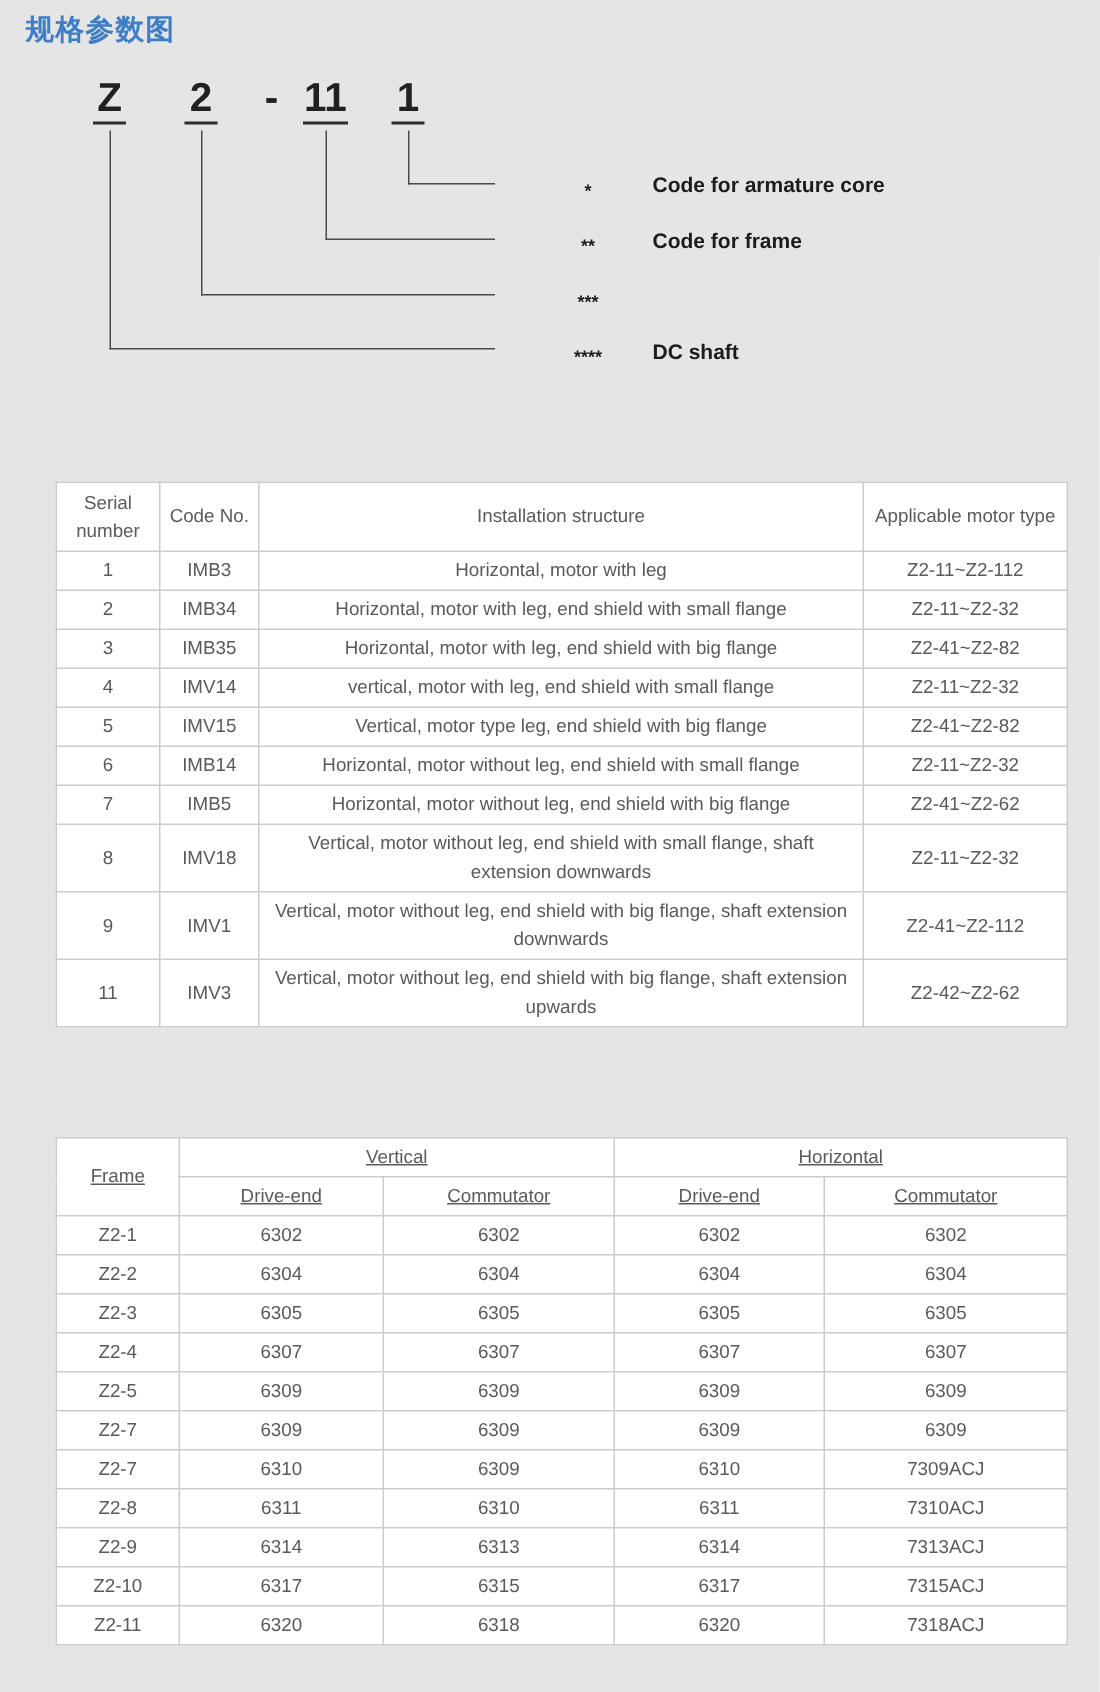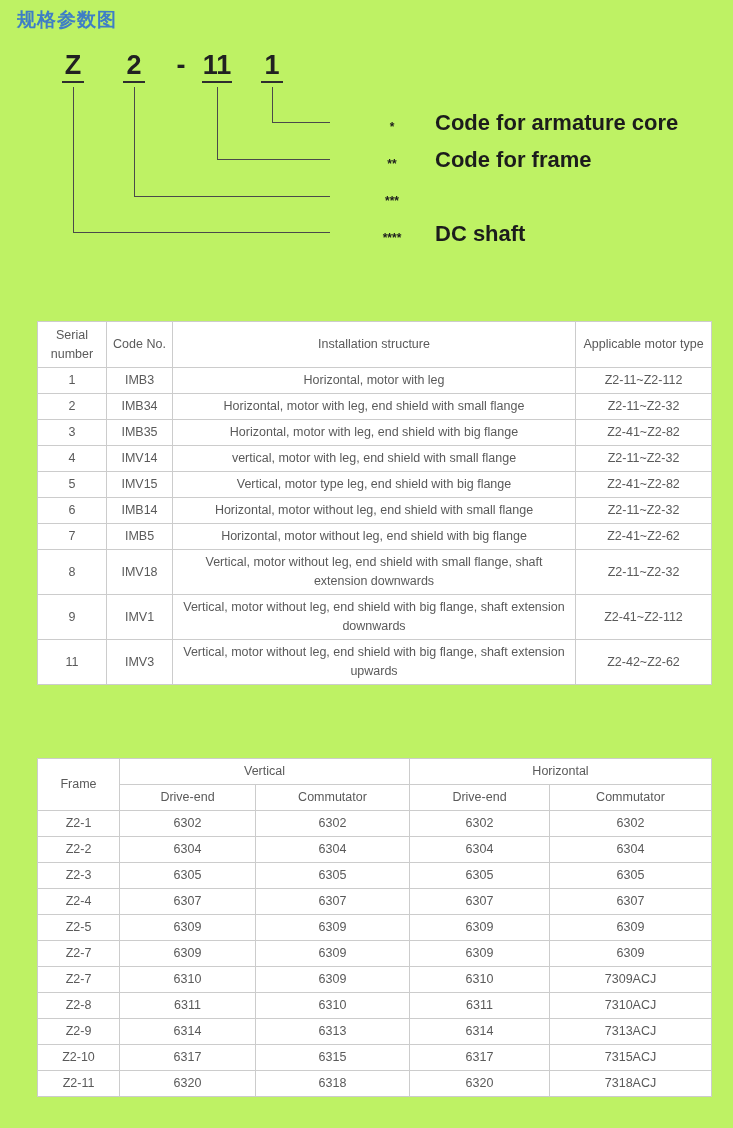--- a/index.html
+++ b/index.html
@@ -1,21 +1,21 @@
 <!DOCTYPE html>
 <html><head>
 <meta charset="utf-8">
 <style>
   * { margin: 0; padding: 0; box-sizing: border-box; }
   html, body { background: #ffffff; }
   body {
     width: 733px; height: 1128px; position: relative; overflow: hidden;
     font-family: "Liberation Sans", "DejaVu Sans", sans-serif;
   }
-  .page { position: absolute; inset: 0; background: #bef264; }
+  .page { position: absolute; inset: 0; background: #e5e5e5; }
 
   
   .page-title {
     position: absolute; left: 17px; top: 7px;
     font-size: 19px; font-weight: 700; color: #3e7ec6; letter-spacing: 1px;
   }
 
   
   .code-diagram { position: absolute; left: 0; top: 0; width: 733px; height: 280px; }
   .code-seg {
@@ -42,21 +42,21 @@
   .code-label {
     position: absolute; left: 377px; height: 26px;
     display: flex; align-items: center;
   }
   .code-label .stars {
     display: inline-block; width: 30px; text-align: center;
     font-size: 12px; font-weight: 700; color: #1c1c1c;
     letter-spacing: 0px; position: relative; top: 4px;
   }
   .code-label .label-text {
-    margin-left: 28px; font-size: 22px; font-weight: 600; color: #1c1c1c;
+    margin-left: 28px; font-size: 14px; font-weight: 600; color: #1c1c1c;
     white-space: nowrap;
   }
   .lbl-1 { top: 110px; }
   .lbl-2 { top: 147px; }
   .lbl-3 { top: 184px; }
   .lbl-4 { top: 221px; }
 
   
   table.spec {
     position: absolute; border-collapse: collapse; table-layout: fixed;
@@ -66,21 +66,21 @@
     border: 1px solid #cccccc;
     font-size: 12.5px; font-weight: 400; color: #5a5a5a;
     text-align: center; vertical-align: middle;
     padding: 3px 6px; line-height: 19px; height: 26px;
     word-wrap: break-word;
   }
   .installation-table { left: 37px; top: 321px; }
   .installation-table thead th { height: 46px; }
 
   .bearing-table { left: 37px; top: 758px; }
-  .bearing-table thead th { height: 26px; }
+  .bearing-table thead th { height: 26px; text-decoration: underline; }
 </style>
 </head>
 <body>
 
 <div class="page">
 
   <div class="page-title">规格参数图</div>
 
   <div class="code-diagram">
     <span class="code-seg underlined seg-z">Z</span>

